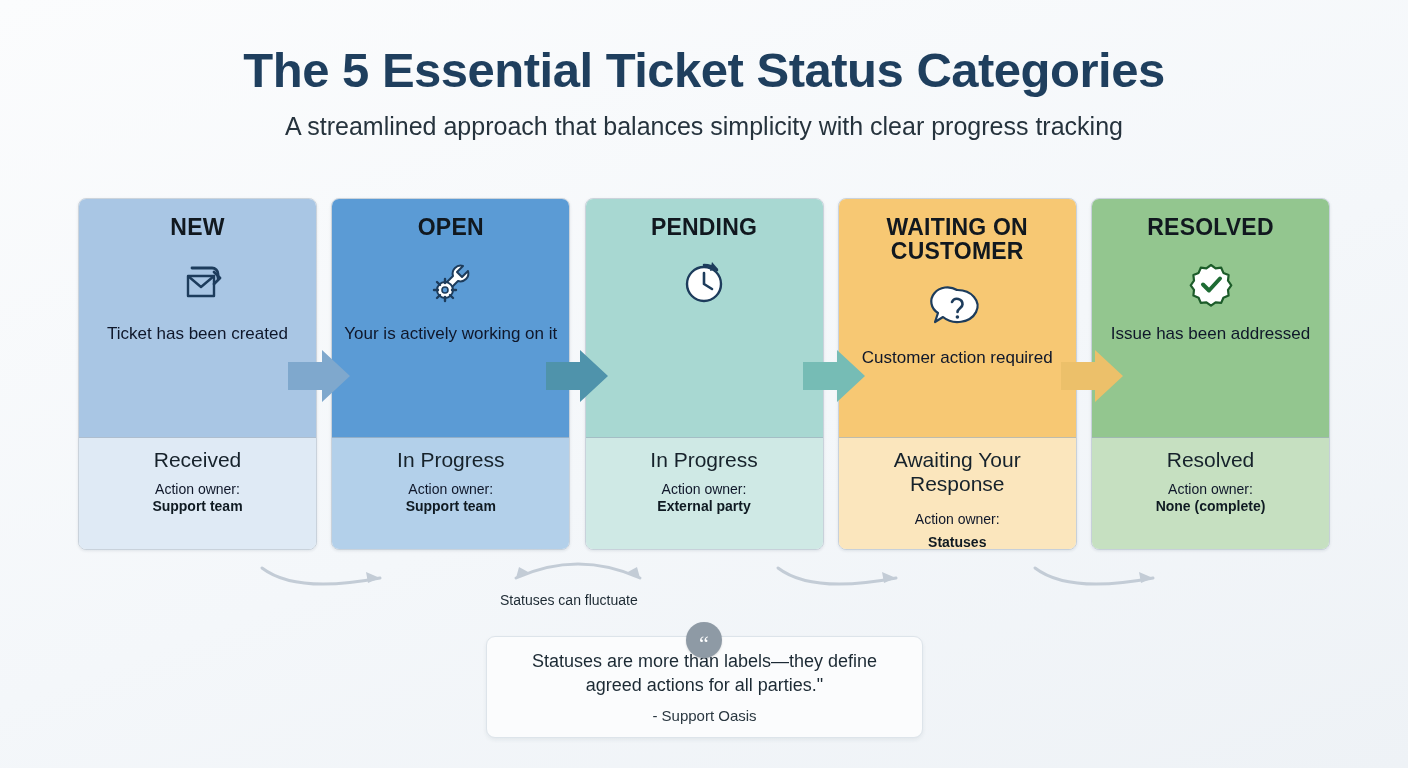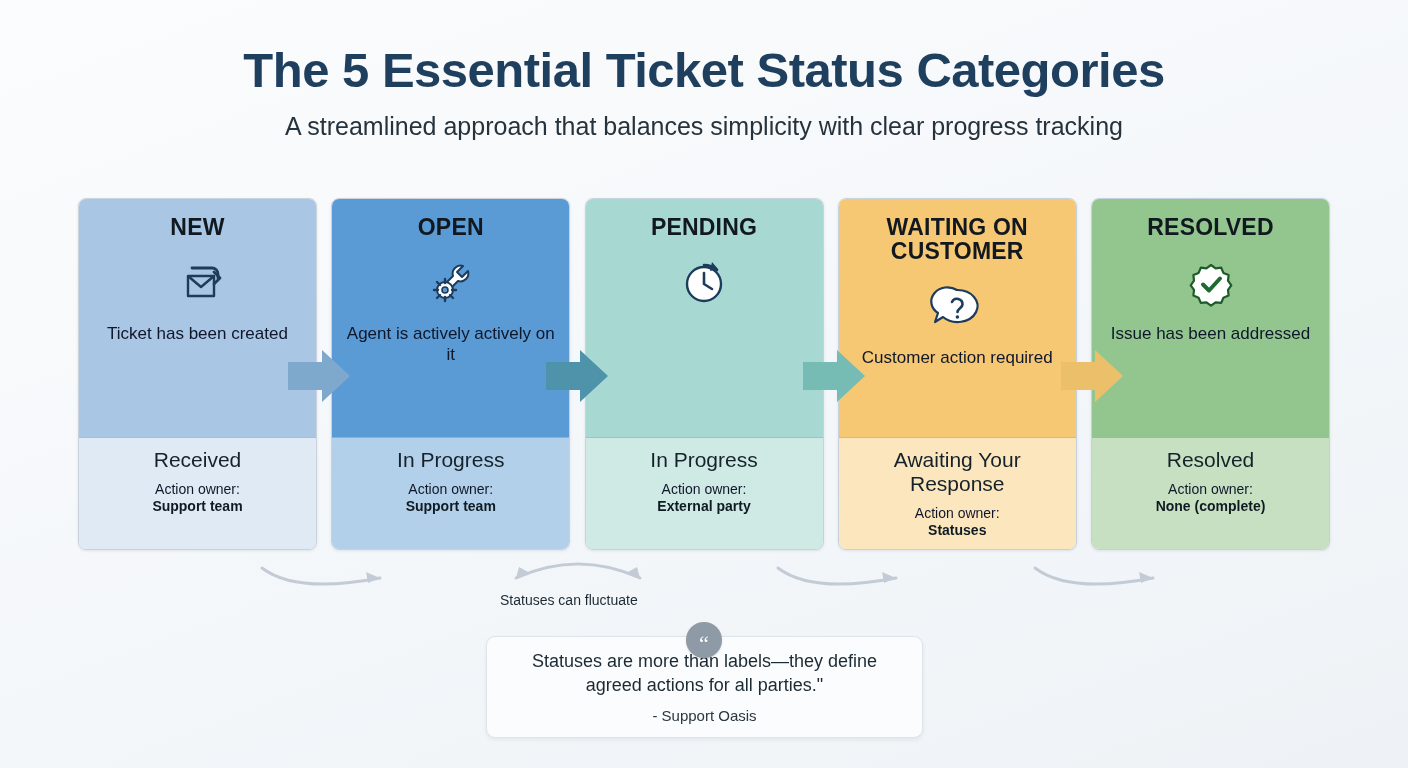--- a/index.html
+++ b/index.html
@@ -111,21 +111,21 @@
   }
 
   
   .c-new .card-top { background:#a9c6e4; }
   .c-new .card-bottom { background:#dfeaf5; }
   .c-open .card-top { background:#5b9bd5; }
   .c-open .card-bottom { background:#b3d0ea; }
   .c-pending .card-top { background:#a8d8d2; }
   .c-pending .card-bottom { background:#cfe9e5; }
   .c-waiting .card-top { background:#f7c873; }
-  .c-waiting .card-bottom { background:#fbe6bd; }
+  .c-waiting .card-bottom { background:#fbe6bd;gap:6px; }
   .c-resolved .card-top { background:#93c68f; }
   .c-resolved .card-bottom { background:#c6e0c1; }
 
   
   .arrow {
     position: absolute;
     top: 348px;
     width: 64px;
     height: 56px;
     z-index: 3;
@@ -258,21 +258,21 @@
               <line x1="26" y1="25" x2="26" y2="29"></line>
               <line x1="26" y1="43" x2="26" y2="47"></line>
               <line x1="15" y1="36" x2="19" y2="36"></line>
               <line x1="33" y1="36" x2="37" y2="36"></line>
               <line x1="18" y1="28" x2="21" y2="31"></line>
               <line x1="31" y1="41" x2="34" y2="44"></line>
               <line x1="18" y1="44" x2="21" y2="41"></line>
             </g>
           </svg>
         </div>
-        <div class="card-desc">Agent is actively actively on it</div>
+        <div class="card-desc">Your is actively working on it</div>
       </div>
       <div class="card-bottom">
         <div class="cust-status">In Progress</div>
         <div class="owner-label">Action owner:</div>
         <div class="owner-value">Support team</div>
       </div>
     </div>
 
     <div class="card c-pending">
       <div class="card-top">

